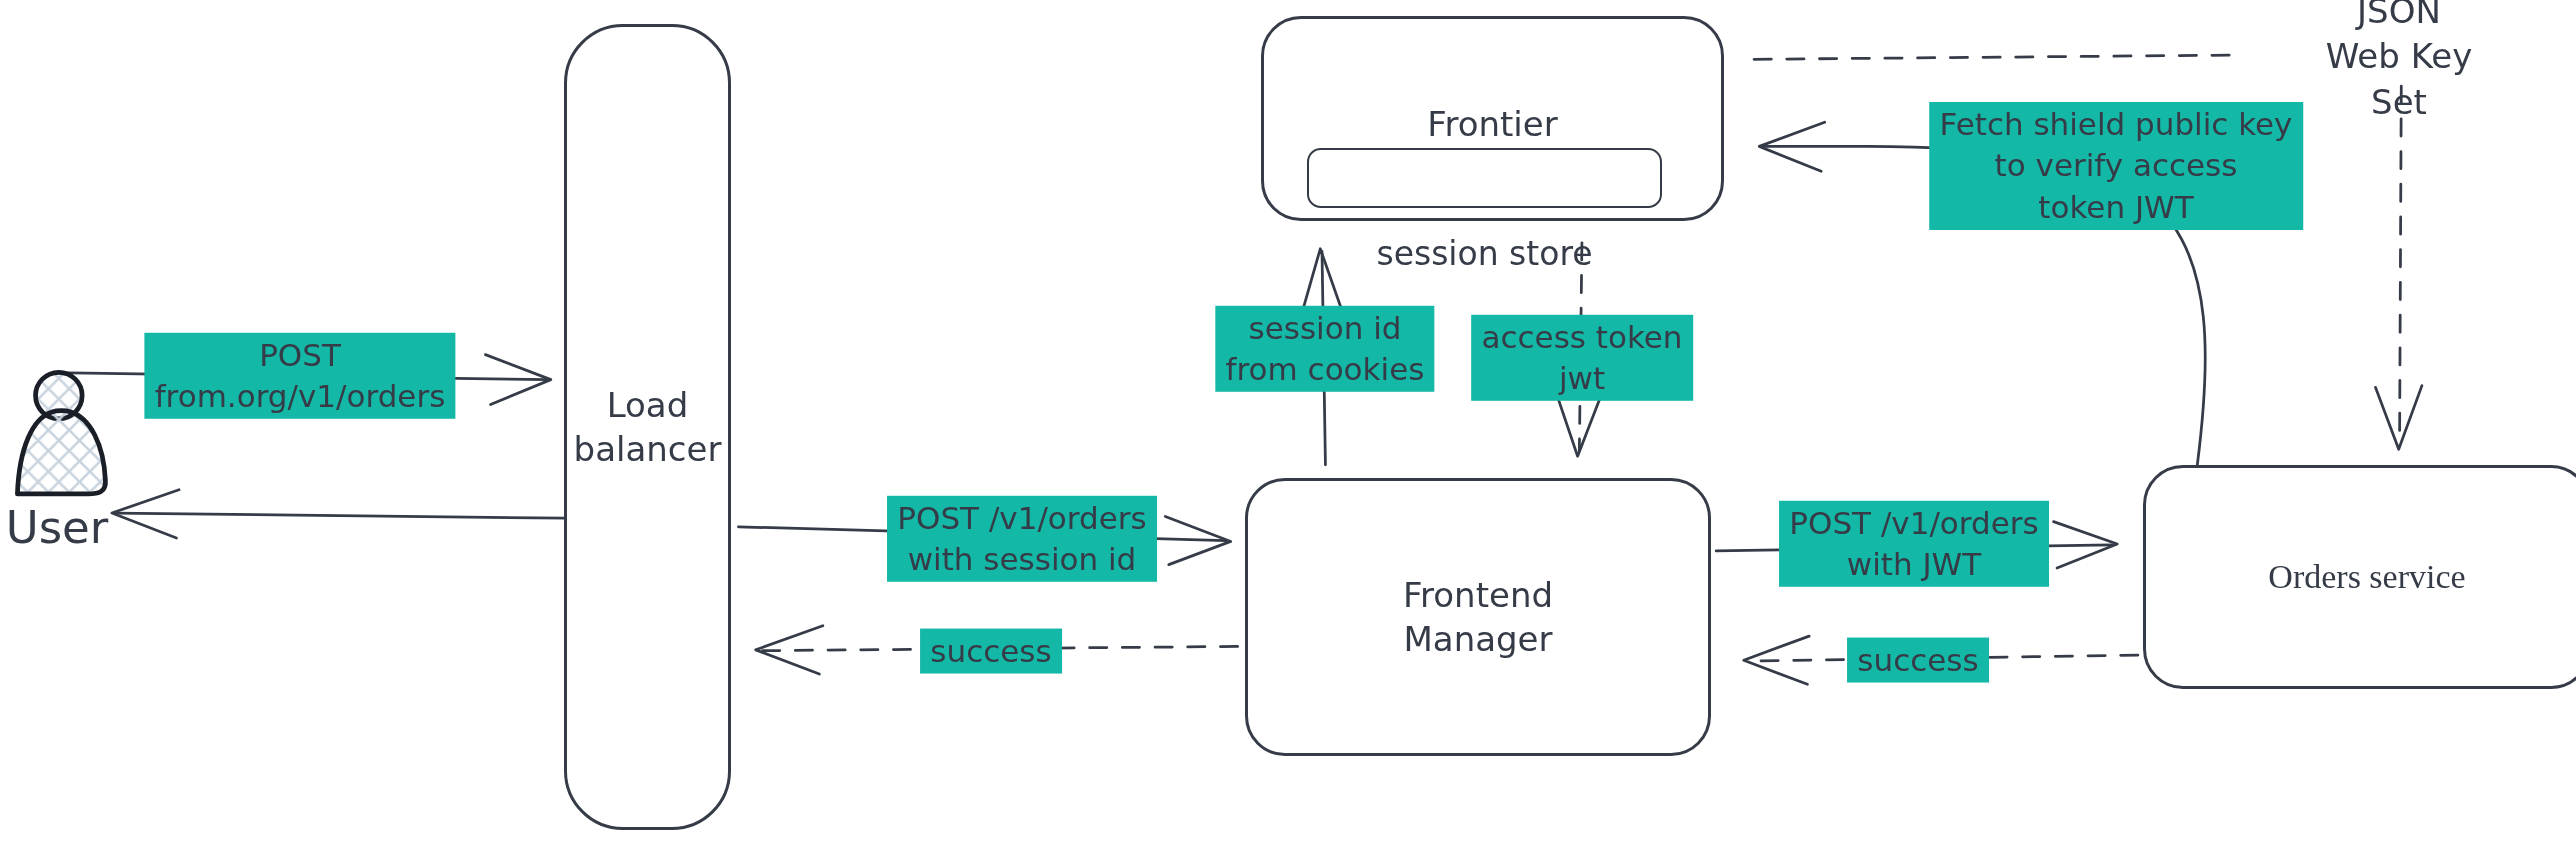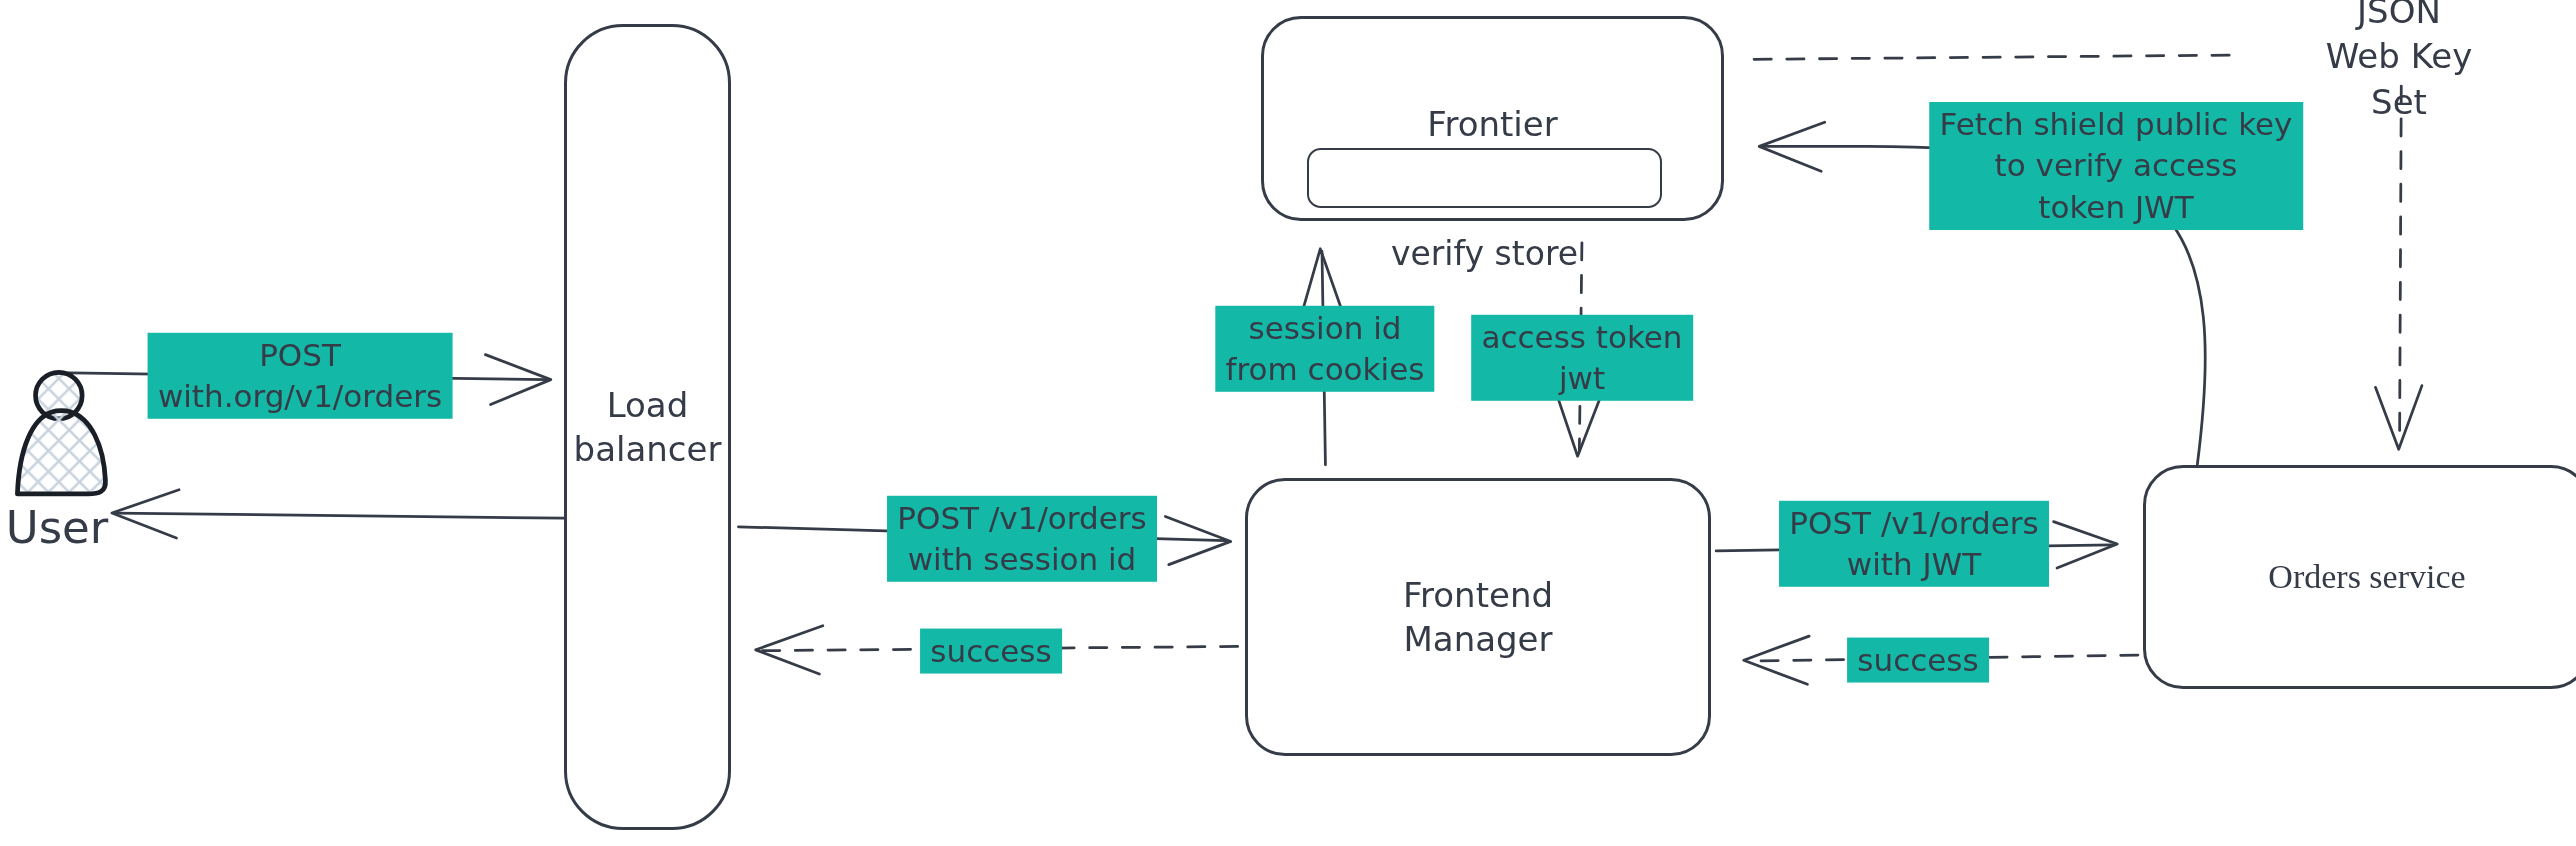--- a/index.html
+++ b/index.html
@@ -85,35 +85,35 @@
   <div class="elabel" id="label-user" style="left:57px;top:528px;">User</div>
 
   <div class="node" id="node-load-balancer" style="left:564px;top:24px;width:167px;height:806px;">
     <span class="nlabel">Load
 balancer</span>
   </div>
 
   <div class="node" id="node-frontier" style="left:1261px;top:15.5px;width:463px;height:205px;">
     <span class="nlabel">Frontier</span>
     <div id="session-store">
-      <span class="nlabel">verify store</span>
+      <span class="nlabel">session store</span>
     </div>
   </div>
 
   <div class="node" id="node-frontend-manager" style="left:1245px;top:478px;width:466px;height:278px;">
     <span class="nlabel">Frontend
 Manager</span>
   </div>
 
   <div class="node" id="node-orders-service" style="left:2143px;top:465px;width:448px;height:224px;font-family:Liberation Serif, serif;">
     <span class="nlabel">Orders service</span>
   </div>
 
   <div class="elabel" style="left:300px;top:376px;">POST
-with.org/v1/orders</div>
+from.org/v1/orders</div>
 
   <div class="elabel" style="left:1022px;top:539px;">POST /v1/orders
 with session id</div>
 
   <div class="elabel" style="left:1325px;top:349px;">session id
 from cookies</div>
 
   <div class="elabel" style="left:1582px;top:358px;">access token
 jwt</div>
 

